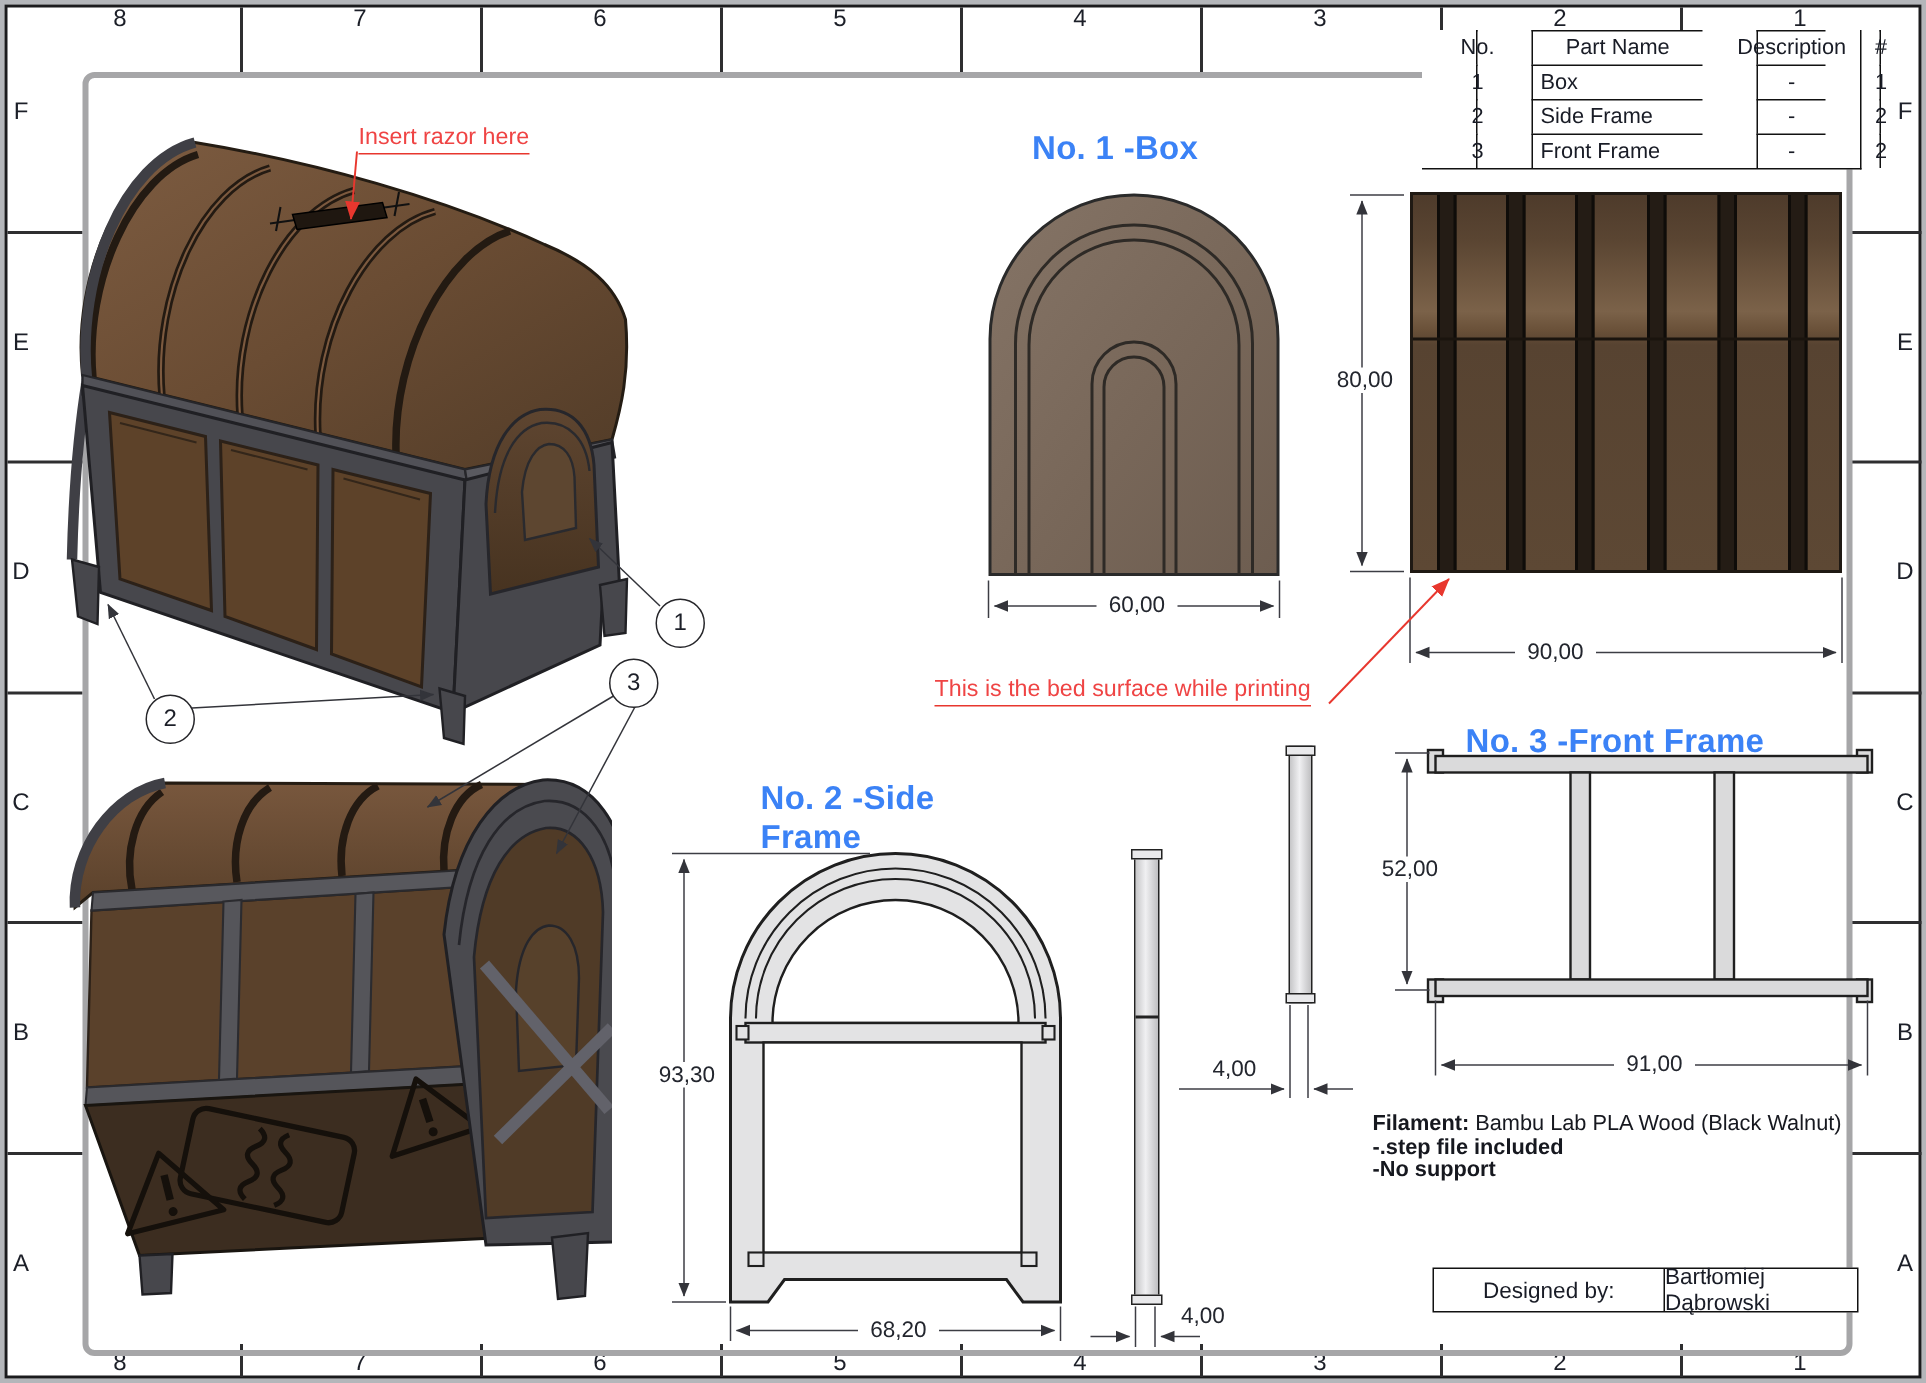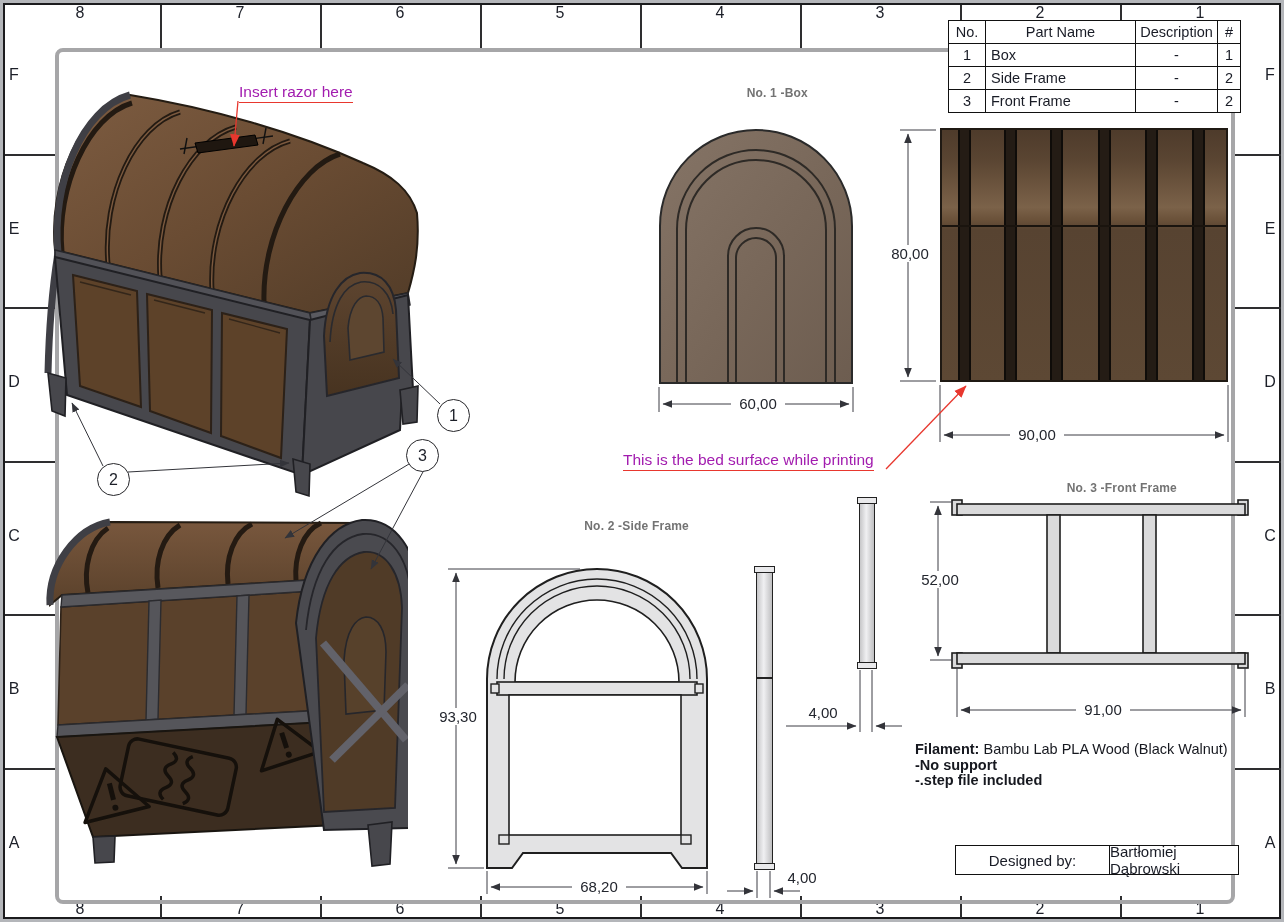--- a/index.html
+++ b/index.html
@@ -4,29 +4,29 @@
 <style>
   html,body{margin:0;padding:0;background:#e8e8e8;}
   .page{position:relative;width:1284px;height:922px;background:#fff;overflow:hidden;
         box-shadow:inset 0 0 0 3px #b4b6ba;font-family:"Liberation Sans",sans-serif;}
   .outerborder{position:absolute;left:3px;top:3px;right:3px;bottom:3px;border:2px solid #1b1b1d;pointer-events:none;}
   .frame{position:absolute;left:55px;top:48px;width:1172px;height:848px;border:4px solid #a6a6a8;border-radius:8px;}
   .gl{position:absolute;width:32px;font-size:16px;color:#1c1f28;text-align:center;}
   .glr{position:absolute;width:26px;font-size:16px;color:#1c1f28;text-align:center;}
   .tickv{position:absolute;width:1.5px;background:#2e2e30;}
   .tickh{position:absolute;height:1.5px;background:#2e2e30;}
-  .vtitle{position:absolute;font-weight:bold;font-size:12px;color:#737373;text-align:right;letter-spacing:.2px;}
+  .vtitle{position:absolute;font-weight:bold;font-size:22px;color:#3b82f6;text-align:left;letter-spacing:.2px;}
   .dim{position:absolute;font-size:15px;color:#23262e;background:#fff;text-align:center;line-height:17px;padding:0 2px;}
-  .red{position:absolute;font-size:15.5px;color:#a21caf;border-bottom:1.6px solid #e8372e;padding-bottom:1px;white-space:nowrap;background:transparent;}
+  .red{position:absolute;font-size:15.5px;color:#ef4444;border-bottom:1.6px solid #e8372e;padding-bottom:1px;white-space:nowrap;background:transparent;}
   .balloon{position:absolute;width:31px;height:31px;border:1.6px solid #26262a;border-radius:50%;background:#fff;
            text-align:center;line-height:31px;font-size:16px;color:#1c1f28;z-index:7;}
   .pt{position:absolute;left:948px;top:20px;z-index:8;background:#fff;display:grid;
       grid-template-columns:37px 150px 82px 23px;grid-auto-rows:23px;
       border-right:1.6px solid #111;border-bottom:1.6px solid #111;font-size:14.5px;color:#191c26;}
-  .pt div{border-left:1.6px solid #111;border-top:1.6px solid #111;display:flex;align-items:center;justify-content:center;}
+  .pt div{border-left:1.6px solid #111;border-top:1.6px solid #111;display:flex;align-items:center;justify-content:center;margin-left:36px;}
   .pt .ln{justify-content:flex-start;padding-left:5px;}
   .tb{position:absolute;left:955px;top:845px;z-index:8;background:#fff;font-size:15px;color:#191c26;
       border:1.6px solid #111;}
   .tb .row{display:flex;height:28px;border-top:1.6px solid #111;}
   .tb .row:first-child{border-top:none;}
   .tb .cell{display:flex;align-items:center;justify-content:center;border-left:1.6px solid #111;}
   .tb .cell:first-child{border-left:none;}
   .notes{position:absolute;left:915px;top:742px;width:330px;font-size:14.5px;line-height:15.5px;color:#16181f;z-index:6;}
   .strip{position:absolute;background:linear-gradient(90deg,#c6c6c8,#f0f0f2 45%,#bfbfc1);border:1.6px solid #222;z-index:2;}
   .cap{position:absolute;left:-3px;right:-3px;height:5px;background:#e9e9eb;border:1.4px solid #222;}
@@ -371,22 +371,22 @@
     <div>-</div>
     <div>2</div>
     <div>3</div>
     <div class="ln">Front Frame</div>
     <div>-</div>
     <div>2</div>
   </div>
 
   <div class="notes">
     <div><b>Filament:</b><span> Bambu Lab PLA Wood (Black Walnut)</span></div>
+    <div><b>-.step file included</b></div>
     <div><b>-No support</b></div>
-    <div><b>-.step file included</b></div>
   </div>
 
   <div class="tb" style="width:282px">
     <div class="row">
       <div class="cell" style="width:153px">Designed by:</div>
       <div class="cell" style="flex:1">Bartłomiej Dąbrowski</div>
     </div>
   </div>
 
 </div>

